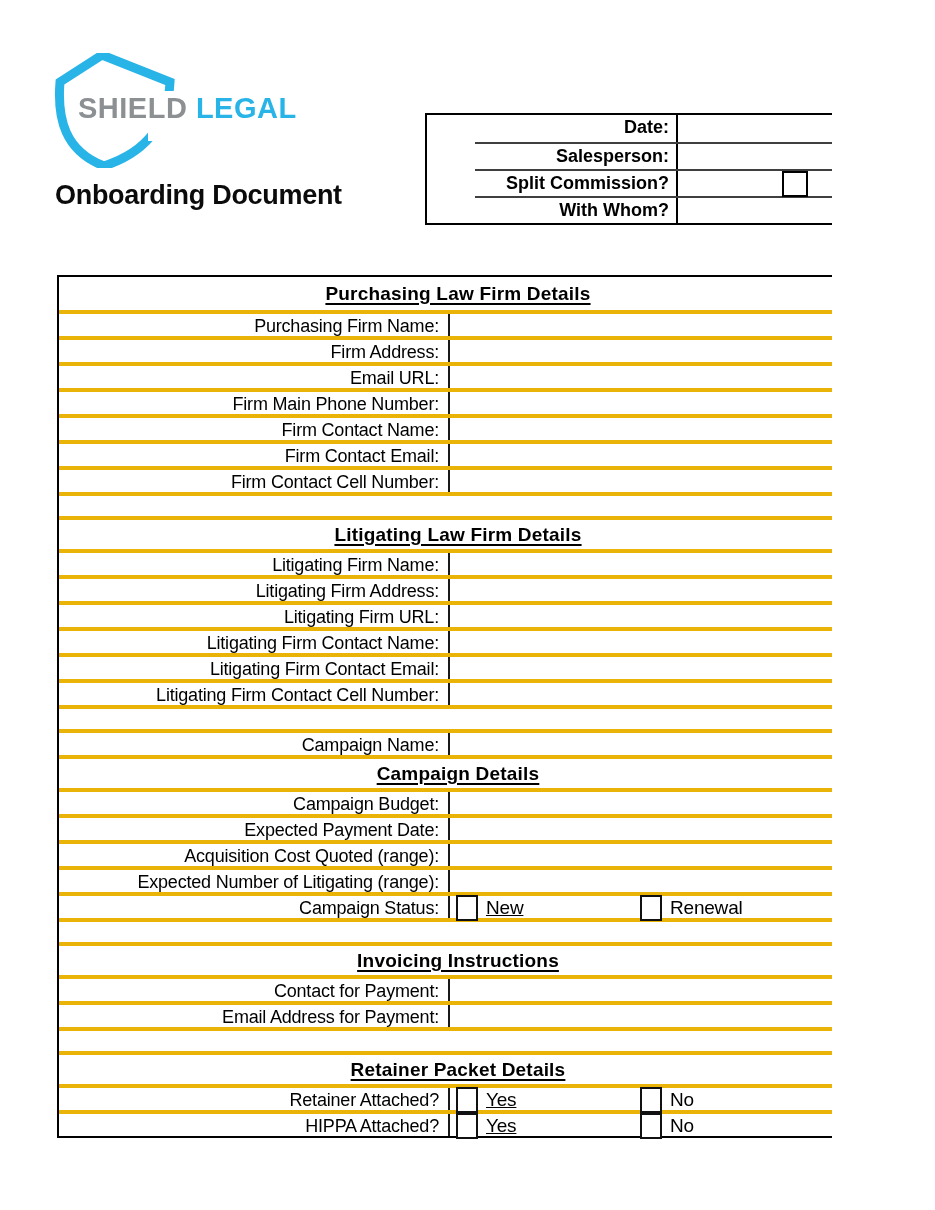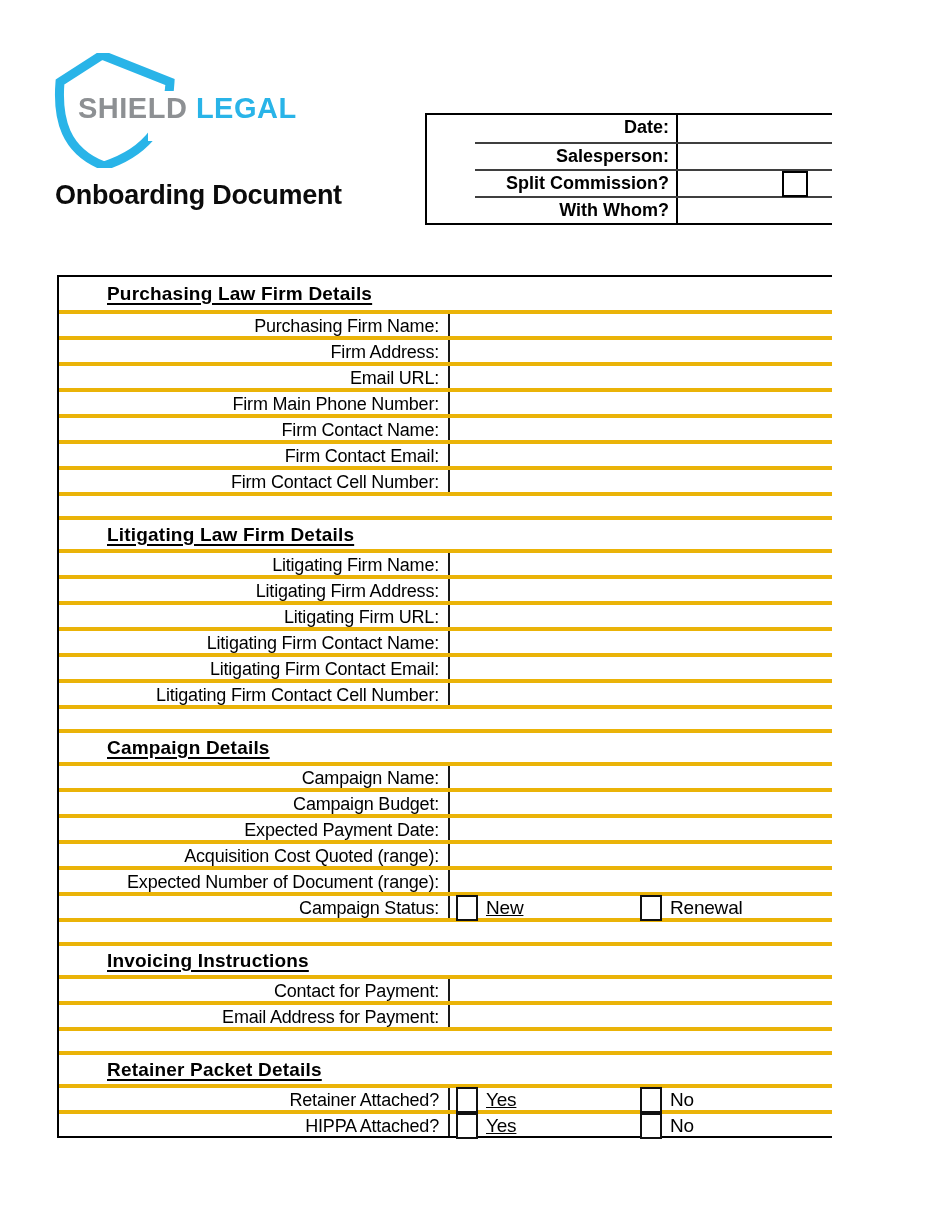--- a/index.html
+++ b/index.html
@@ -41,21 +41,21 @@
     border:2px solid #000; background:#fff; z-index:2;
   }
 
   
   #main-table {
     position:absolute; left:57px; top:275px; width:802px;
     border:2px solid #000; background:#fff;
   }
   .row { position:relative; display:flex; border-top:4px solid #eab308; }
   .row:first-child { border-top:none; }
-  .row.header { height:33px; justify-content:flex-start; align-items:center;padding-left:48px; }
+  .row.header { height:33px; justify-content:center; align-items:center; }
   .row.field  { height:26px; }
   .row.spacer { height:24px; }
   .header-text {
     font-weight:bold; font-size:19px; text-decoration:underline;
     text-decoration-thickness:2px; text-underline-offset:3px; letter-spacing:0.2px;
   }
   .label-cell {
     width:391px; border-right:2px solid #1a1a1a; text-align:right;
     font-size:18px; line-height:21px; padding:2px 9px 0 0; white-space:nowrap;
     letter-spacing:-0.2px;
@@ -157,41 +157,41 @@
       </div>
       <div class="row field">
         <div class="label-cell">Litigating Firm Contact Email:</div>
         <div class="value-cell"></div>
       </div>
       <div class="row field">
         <div class="label-cell">Litigating Firm Contact Cell Number:</div>
         <div class="value-cell"></div>
       </div>
       <div class="row spacer"></div>
+      <div class="row field">
+        <div class="label-cell">Campaign Name:</div>
+        <div class="value-cell"></div>
+      </div>
       <div class="row header">
         <span class="header-text">Campaign Details</span>
       </div>
       <div class="row field">
-        <div class="label-cell">Campaign Name:</div>
-        <div class="value-cell"></div>
-      </div>
-      <div class="row field">
         <div class="label-cell">Campaign Budget:</div>
         <div class="value-cell"></div>
       </div>
       <div class="row field">
         <div class="label-cell">Expected Payment Date:</div>
         <div class="value-cell"></div>
       </div>
       <div class="row field">
         <div class="label-cell">Acquisition Cost Quoted (range):</div>
         <div class="value-cell"></div>
       </div>
       <div class="row field">
-        <div class="label-cell">Expected Number of Document (range):</div>
+        <div class="label-cell">Expected Number of Litigating (range):</div>
         <div class="value-cell"></div>
       </div>
       <div class="row field">
         <div class="label-cell">Campaign Status:</div>
         <div class="value-cell">
           <div class="opt opt0">
             <div class="cb"></div>
             <span class="opt-label">New</span>
           </div>
           <div class="opt opt1">

